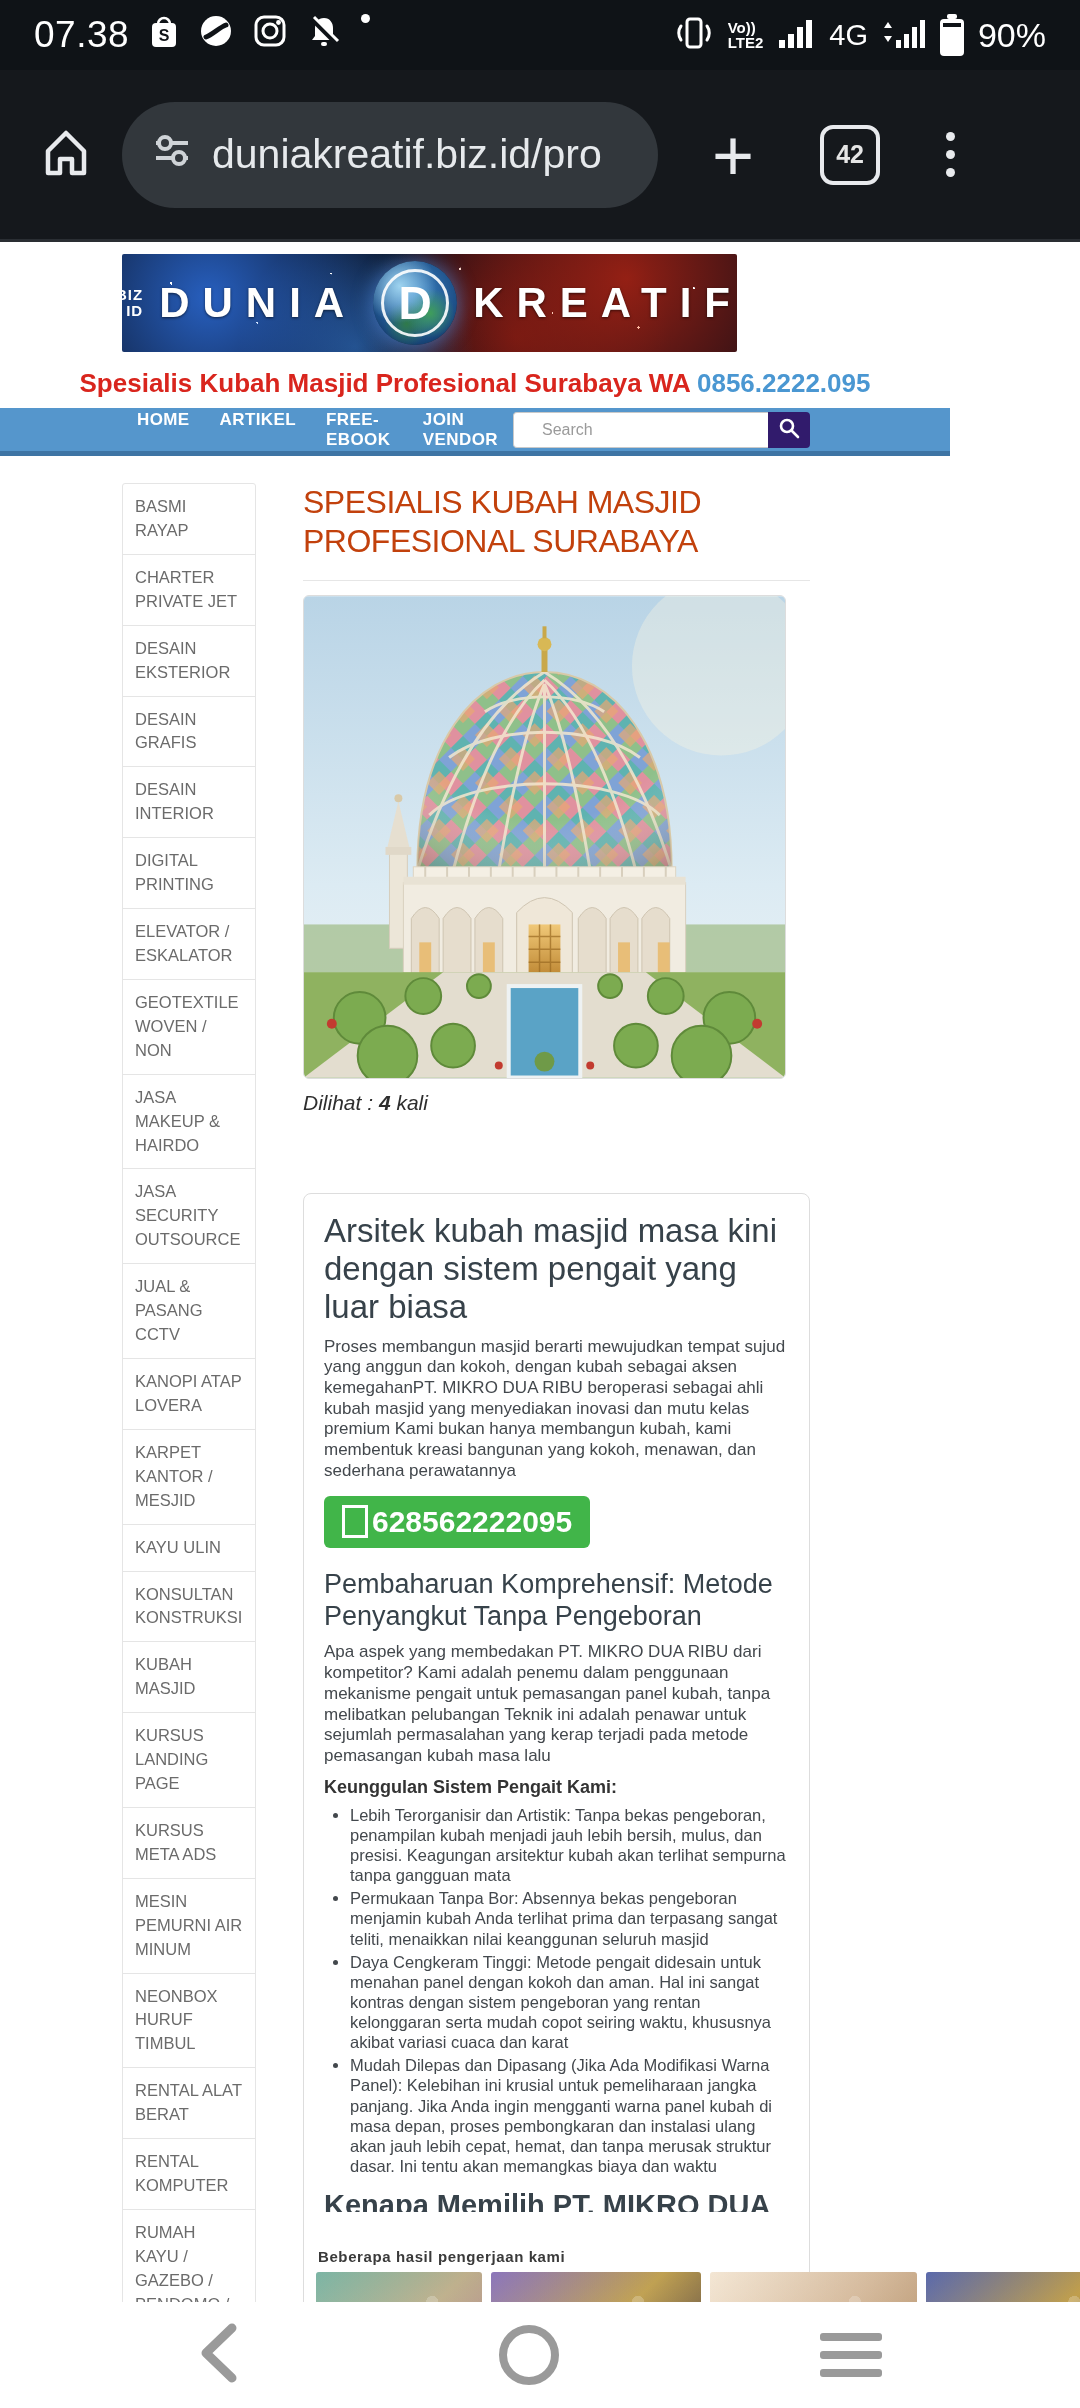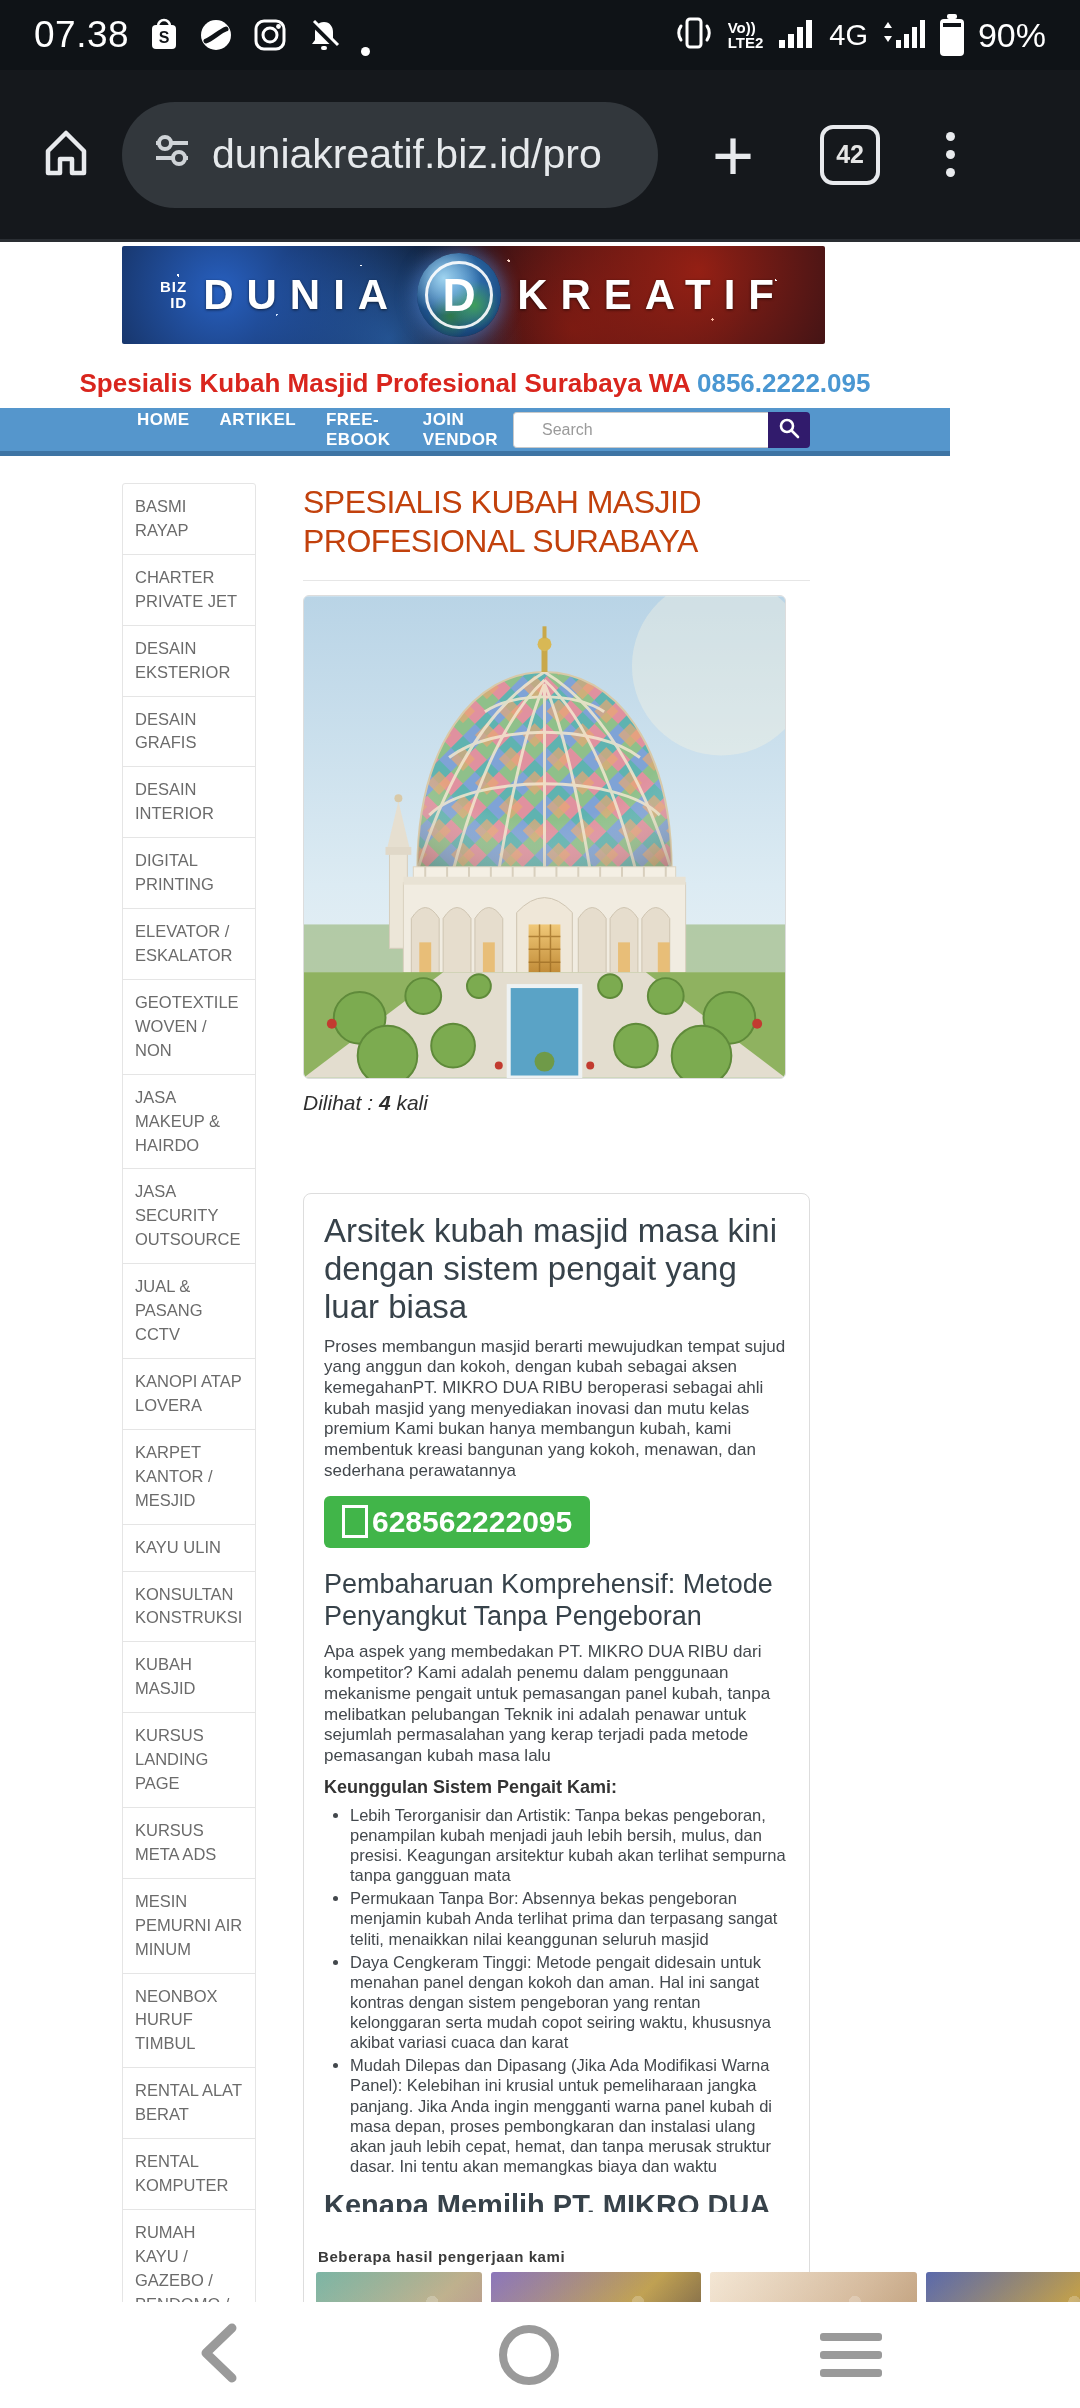--- a/index.html
+++ b/index.html
@@ -1,21 +1,21 @@
 <!DOCTYPE html>
 <html style="--nav-blue: #5596cc; --nav-border: #3e74a4; --popular-blue: #5596cc; --search-button: #311b6c; --whatsapp-green: #41b549; --tagline-red: #d9251d; --phone-link-blue: #4a97d2;"><head>
 <meta charset="utf-8">
 <style>
   html,body{margin:0;padding:0}
   body{width:1080px;height:2408px;overflow:hidden;position:relative;background:#fff;
        font-family:"Liberation Sans",sans-serif;}
   
   .status-bar{position:absolute;top:0;left:0;width:1080px;height:70px;background:#0f1317;
     display:flex;align-items:center;padding:0 34px;box-sizing:border-box;color:#fff;}
-  .sb-left{display:flex;align-items:flex-end;gap:20px}
+  .sb-left{display:flex;align-items:flex-start;gap:20px}
   .sb-time{font-size:37px;font-weight:500;letter-spacing:.5px}
   .sb-right{margin-left:auto;display:flex;align-items:center;gap:14px}
   .volte{display:flex;flex-direction:column;line-height:1;font-weight:700;font-size:15px;text-align:left}
   .sb-dot{width:9px;height:9px;border-radius:50%;background:#fff}
   .net-label{font-size:29px;font-weight:500}
   .pct{font-size:34px;font-weight:500}
   .batt{position:relative;width:24px;height:42px}
   .batt .nub{position:absolute;top:0;left:7px;width:10px;height:5px;background:#fff;border-radius:2px}
   .batt .body{position:absolute;top:5px;left:0;width:24px;height:37px;background:#fff;border-radius:4px}
   .batt .notch{position:absolute;top:9px;left:3px;width:18px;height:4px;background:#0f1317}
@@ -27,21 +27,21 @@
     display:flex;align-items:center;gap:20px;padding:8px 30px;box-sizing:border-box;overflow:hidden;
     color:#e6e9ec;font-size:41px;white-space:nowrap}
   .plus-btn{margin-left:54px;color:#e8eaed;font-size:72px;font-weight:300;line-height:1;flex:none}
   .tab-btn{margin-left:66px;width:52px;height:52px;border:4px solid #e8eaed;border-radius:13px;
     display:flex;align-items:center;justify-content:center;font-size:25px;font-weight:700;color:#e5e5e5;flex:none}
   .kebab{margin-left:66px;display:flex;flex-direction:column;gap:9px;flex:none}
   .kebab i{width:9px;height:9px;border-radius:50%;background:#e8eaed}
   
   .page{position:absolute;top:242px;left:0;width:1080px;height:2060px;background:#fff;overflow:hidden}
   
-  .banner{position:absolute;left:122px;top:4px;width:703px;height:98px;border-radius:2px;overflow:hidden;
+  .banner{position:absolute;left:122px;top:12px;width:615px;height:98px;border-radius:2px;overflow:hidden;
     background:
       radial-gradient(circle at 14% 45%, rgba(45,110,220,.85), rgba(45,110,220,0) 38%),
       radial-gradient(circle at 38% 95%, rgba(60,140,230,.5), rgba(60,140,230,0) 30%),
       radial-gradient(circle at 82% 25%, rgba(170,35,20,.85), rgba(170,35,20,0) 45%),
       radial-gradient(circle at 64% 85%, rgba(130,25,15,.7), rgba(130,25,15,0) 38%),
       #070b16;
     display:flex;align-items:center;justify-content:center}
   .banner-stars{position:absolute;inset:0;background-image:
       radial-gradient(circle 2px at 8% 30%, #fff 60%, transparent 62%),
       radial-gradient(circle 1.6px at 22% 70%, #cfe2ff 60%, transparent 62%),

